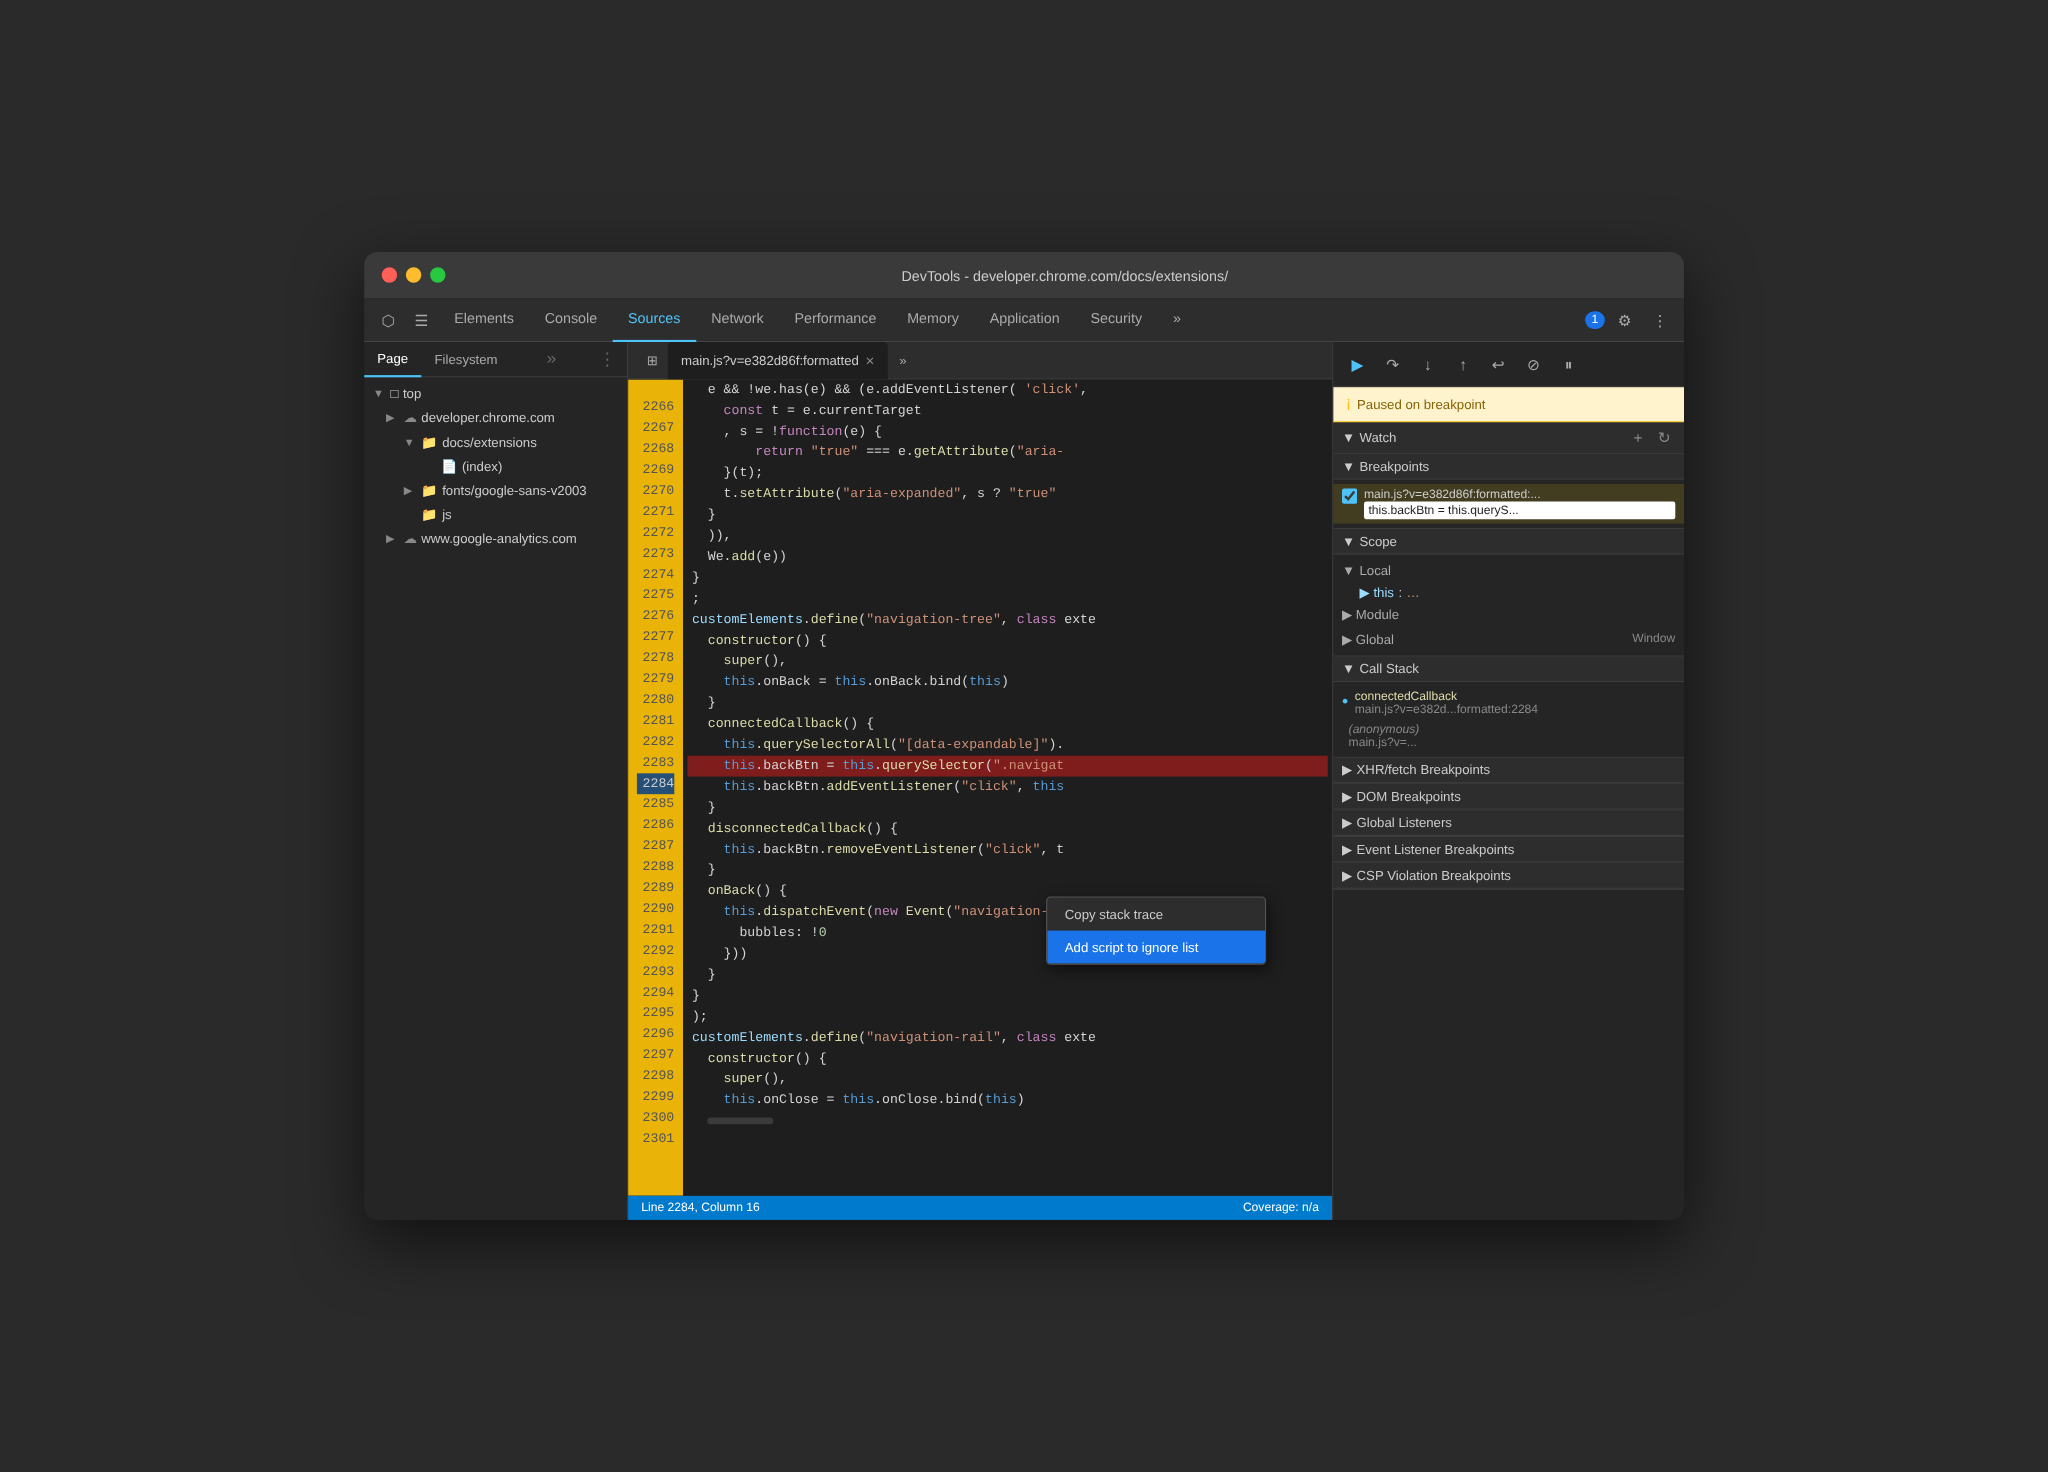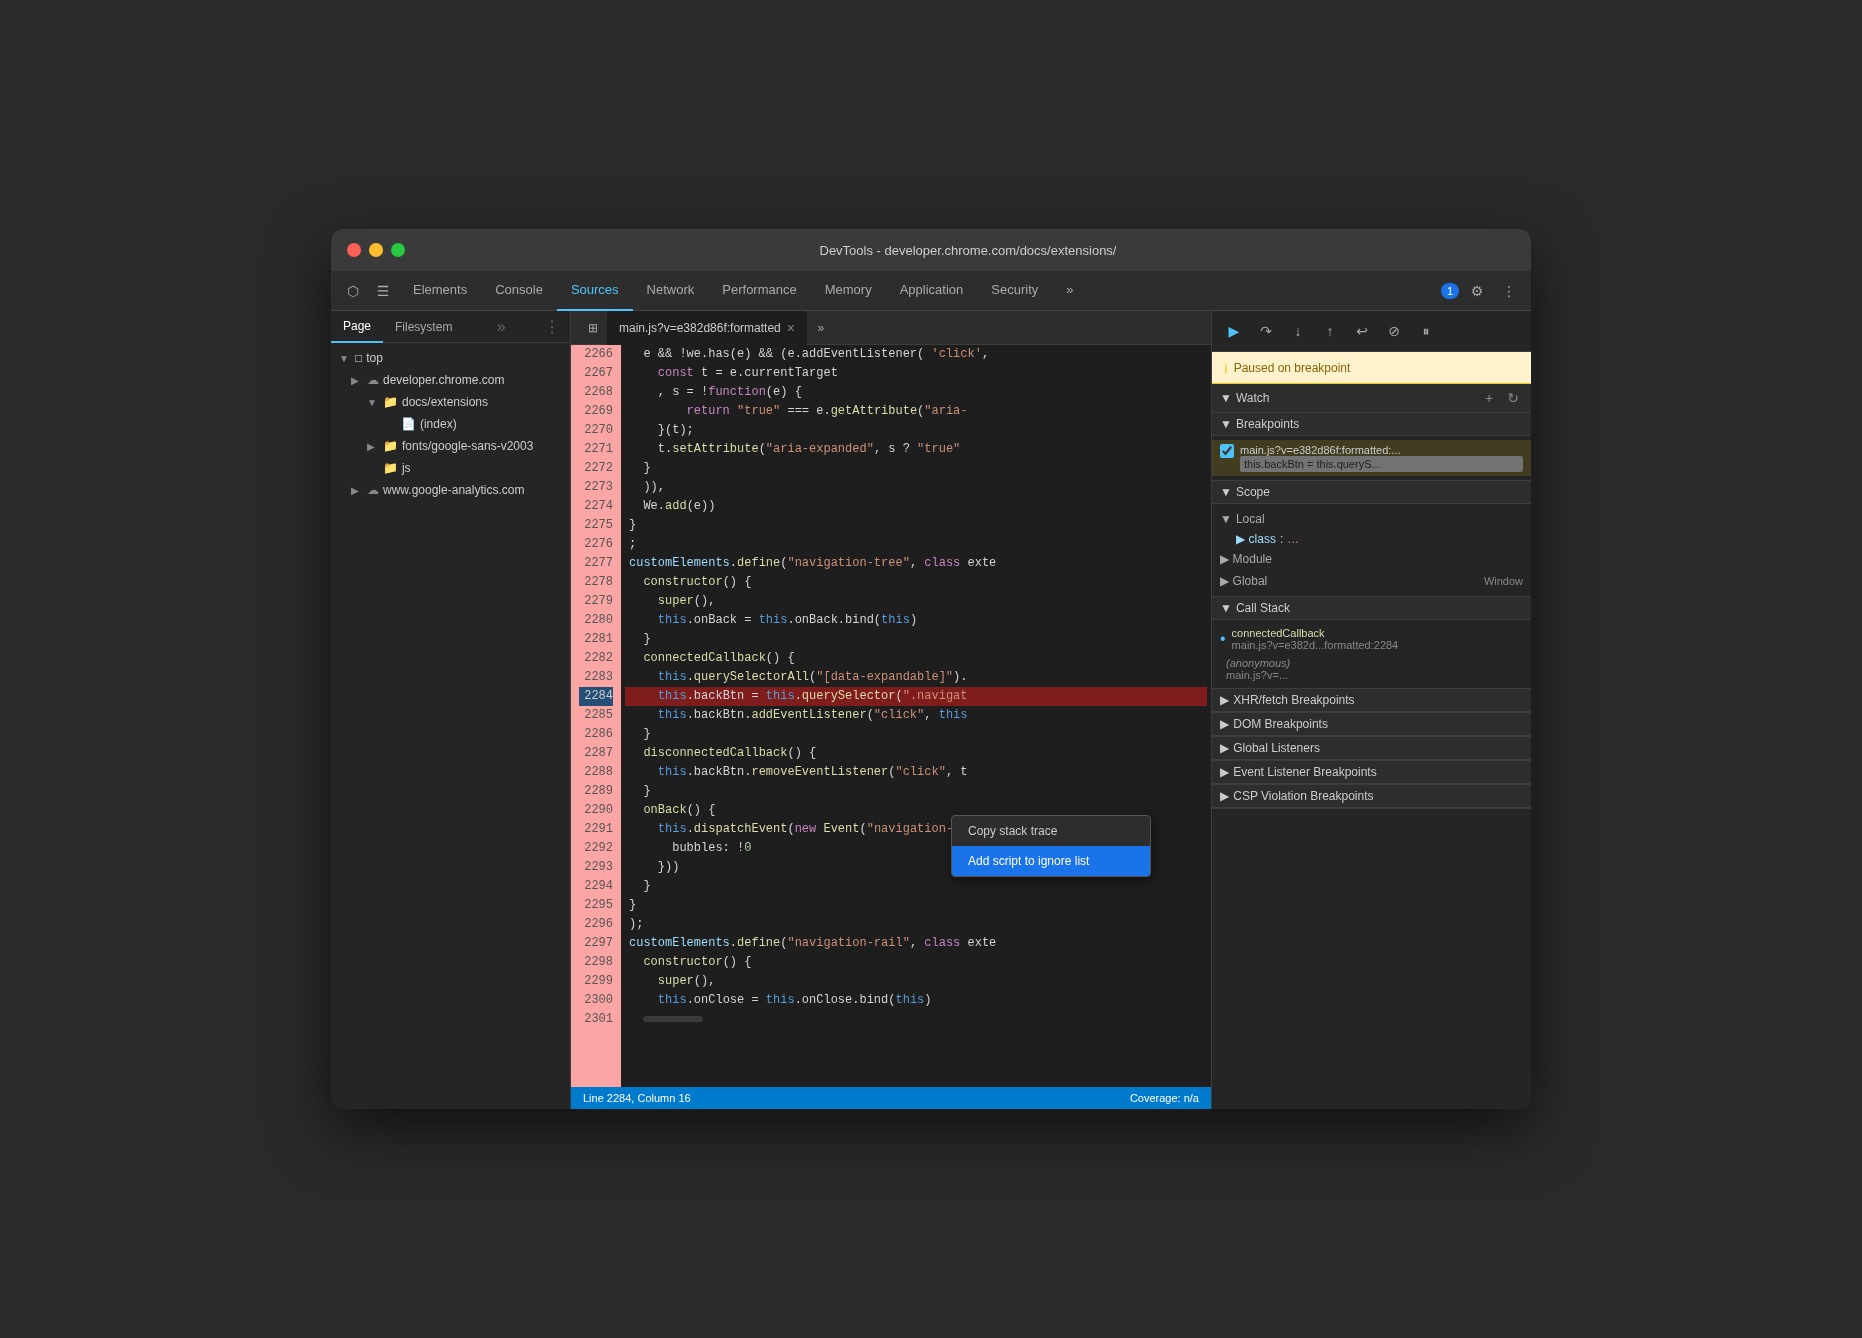--- a/index.html
+++ b/index.html
@@ -194,25 +194,25 @@
       cursor: pointer;
     }
     .editor-body {
       flex: 1;
       display: flex;
       overflow: hidden;
       position: relative;
     }
     .line-numbers {
       width: 50px;
-      background: #fca5a5;
+      background: #eab308;
       color: #555;
       font-size: 12px;
       font-family: 'Courier New', monospace;
-      padding: 0 8px;
+      padding: 16px 8px;
       text-align: right;
       line-height: 19px;
       overflow: hidden;
       flex-shrink: 0;
       user-select: none;
     }
     .code-area {
       flex: 1;
       background: #1e1e1e;
       color: #d4d4d4;
@@ -338,21 +338,21 @@
       width: 14px;
       height: 14px;
       accent-color: #4fc3f7;
     }
     .bp-text {
       font-size: 11px;
       color: #ccc;
       flex: 1;
     }
     .bp-highlight {
-      background: #737373;
+      background: #ffffff;
       color: #1e1e1e;
       padding: 2px 4px;
       border-radius: 2px;
     }
     .scope-item {
       padding: 2px 16px;
       font-size: 12px;
       color: #ccc;
       cursor: pointer;
       display: flex;
@@ -663,21 +663,21 @@
       <div class="section-header">
         <span class="section-arrow">▼</span>
         <span>Scope</span>
       </div>
       <div class="section-content">
         <div class="scope-section">
           <span>▼</span>
           <span>Local</span>
         </div>
         <div class="scope-item" style="padding-left:24px;">
-          <span class="scope-label">▶ class</span>
+          <span class="scope-label">▶ this</span>
           <span>: </span>
           <span class="scope-value">…</span>
         </div>
         <div class="scope-section">
           <span>▶ Module</span>
         </div>
         <div class="scope-section">
           <span>▶ Global</span>
           <span class="scope-right">Window</span>
         </div>

